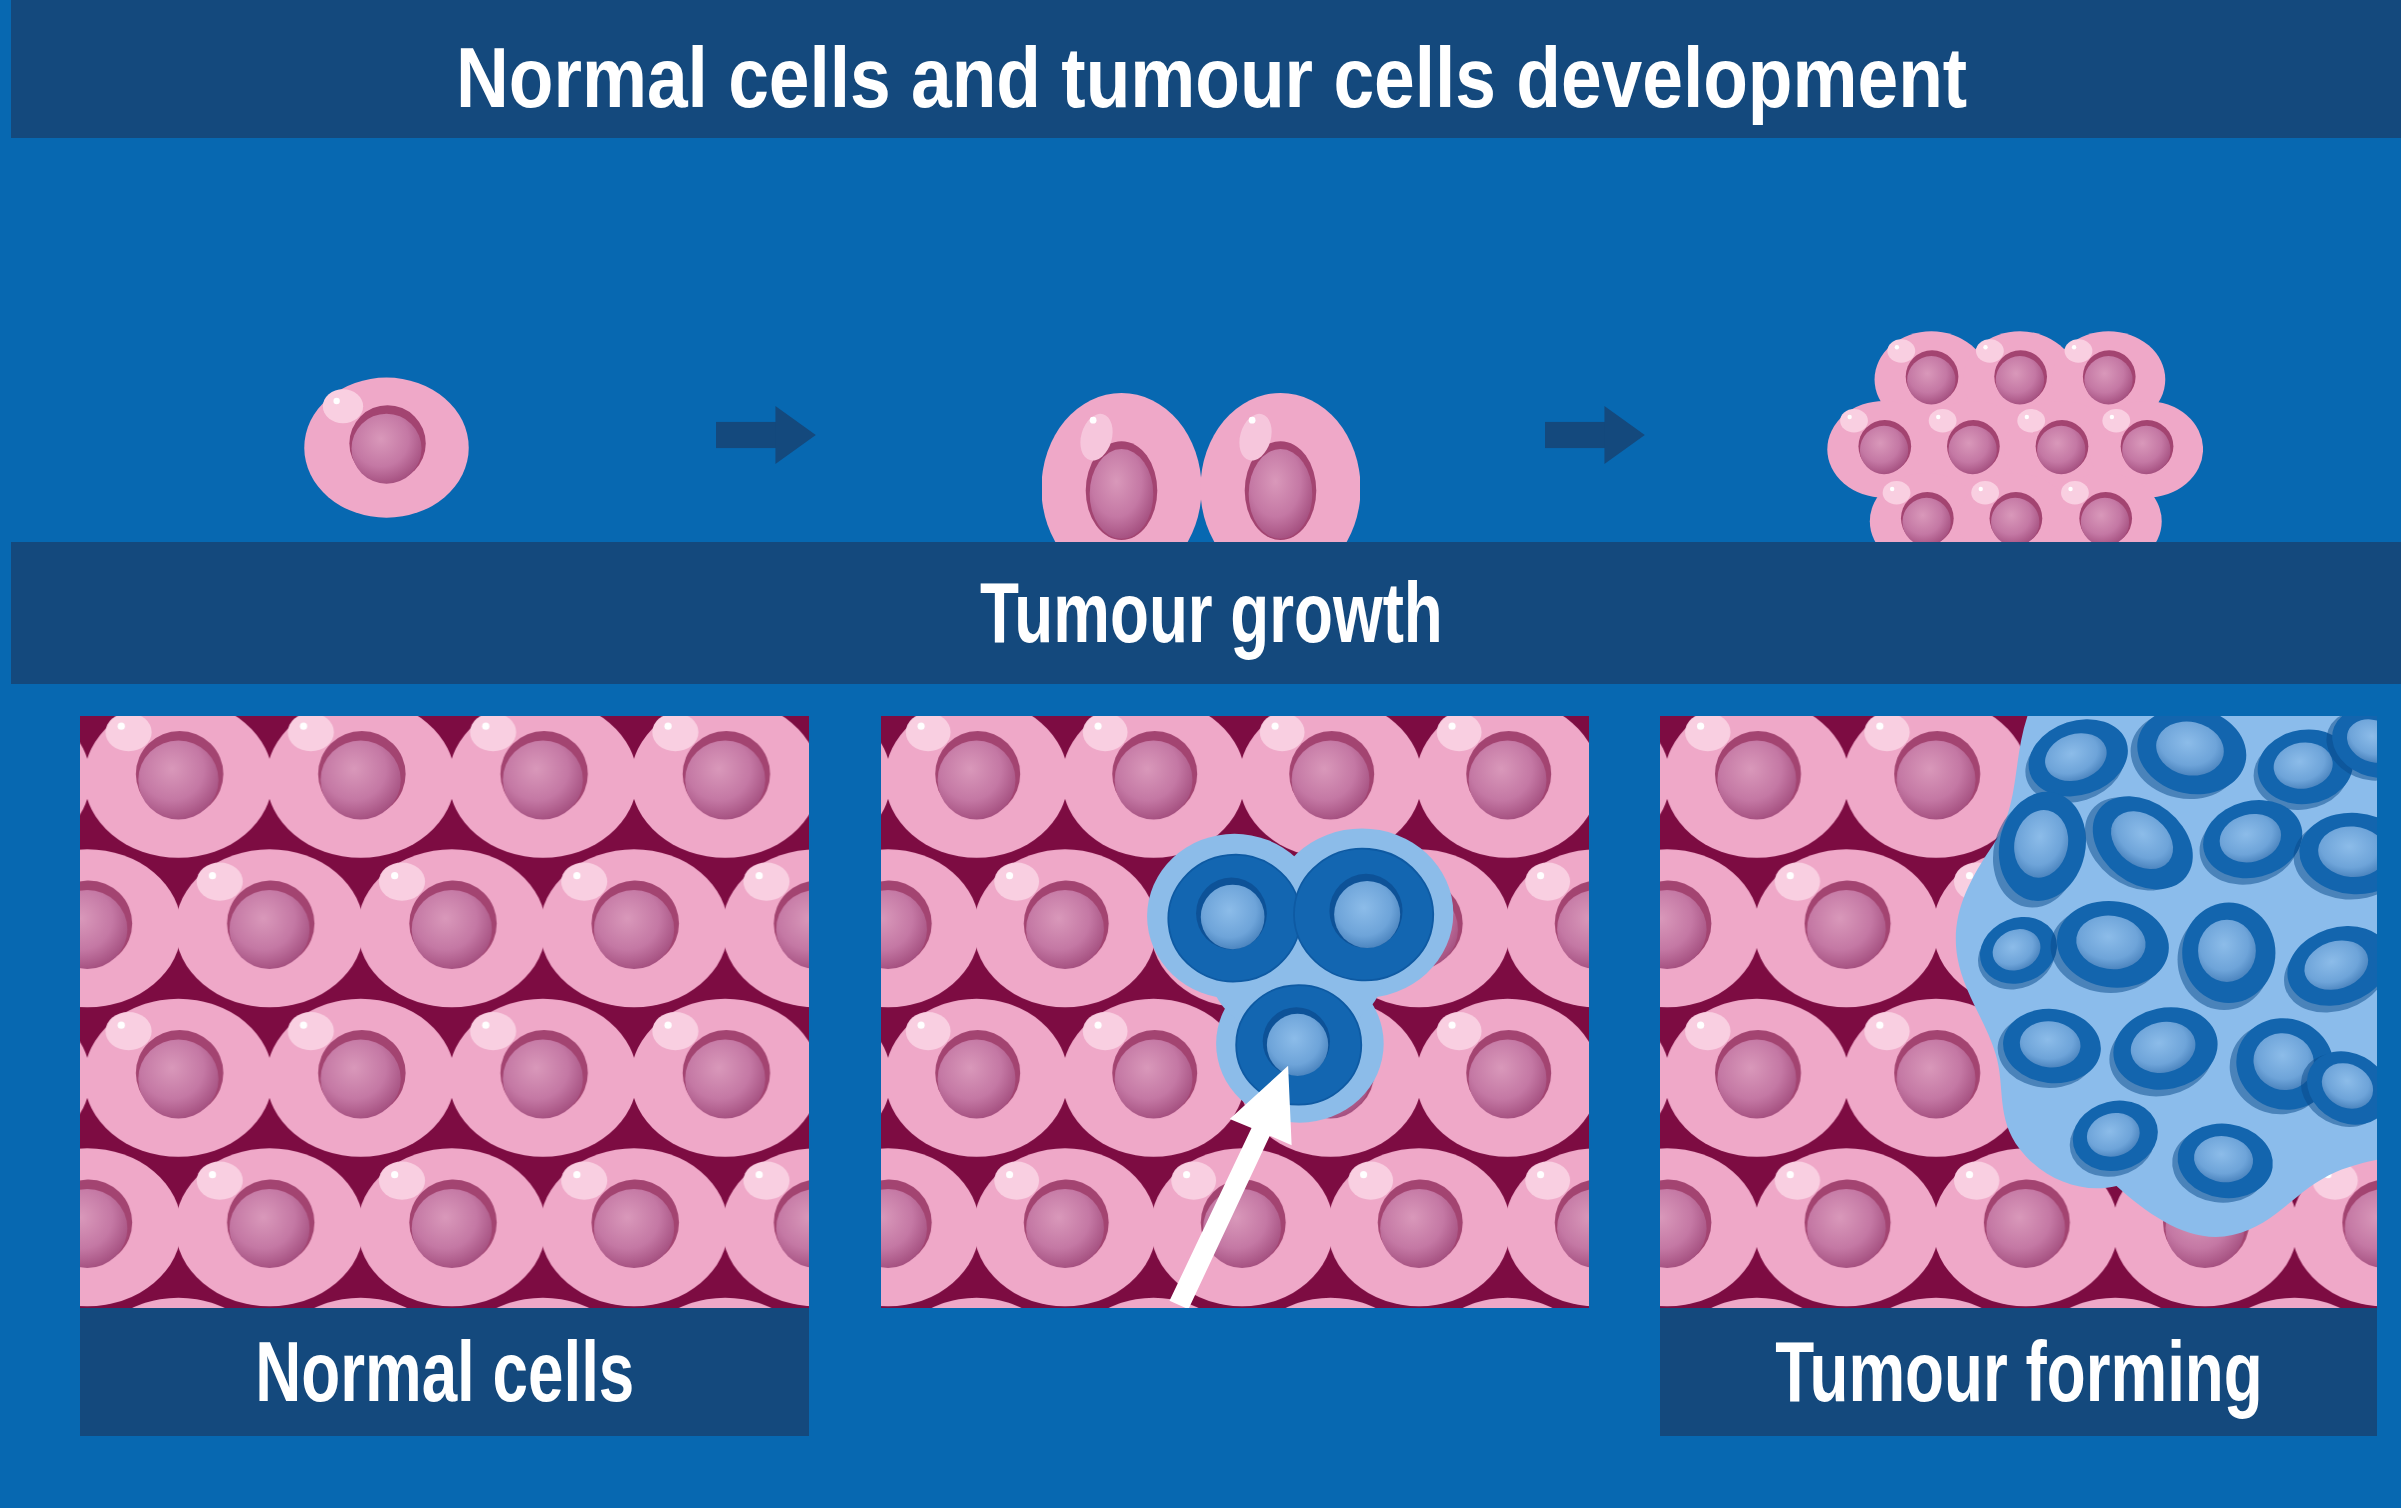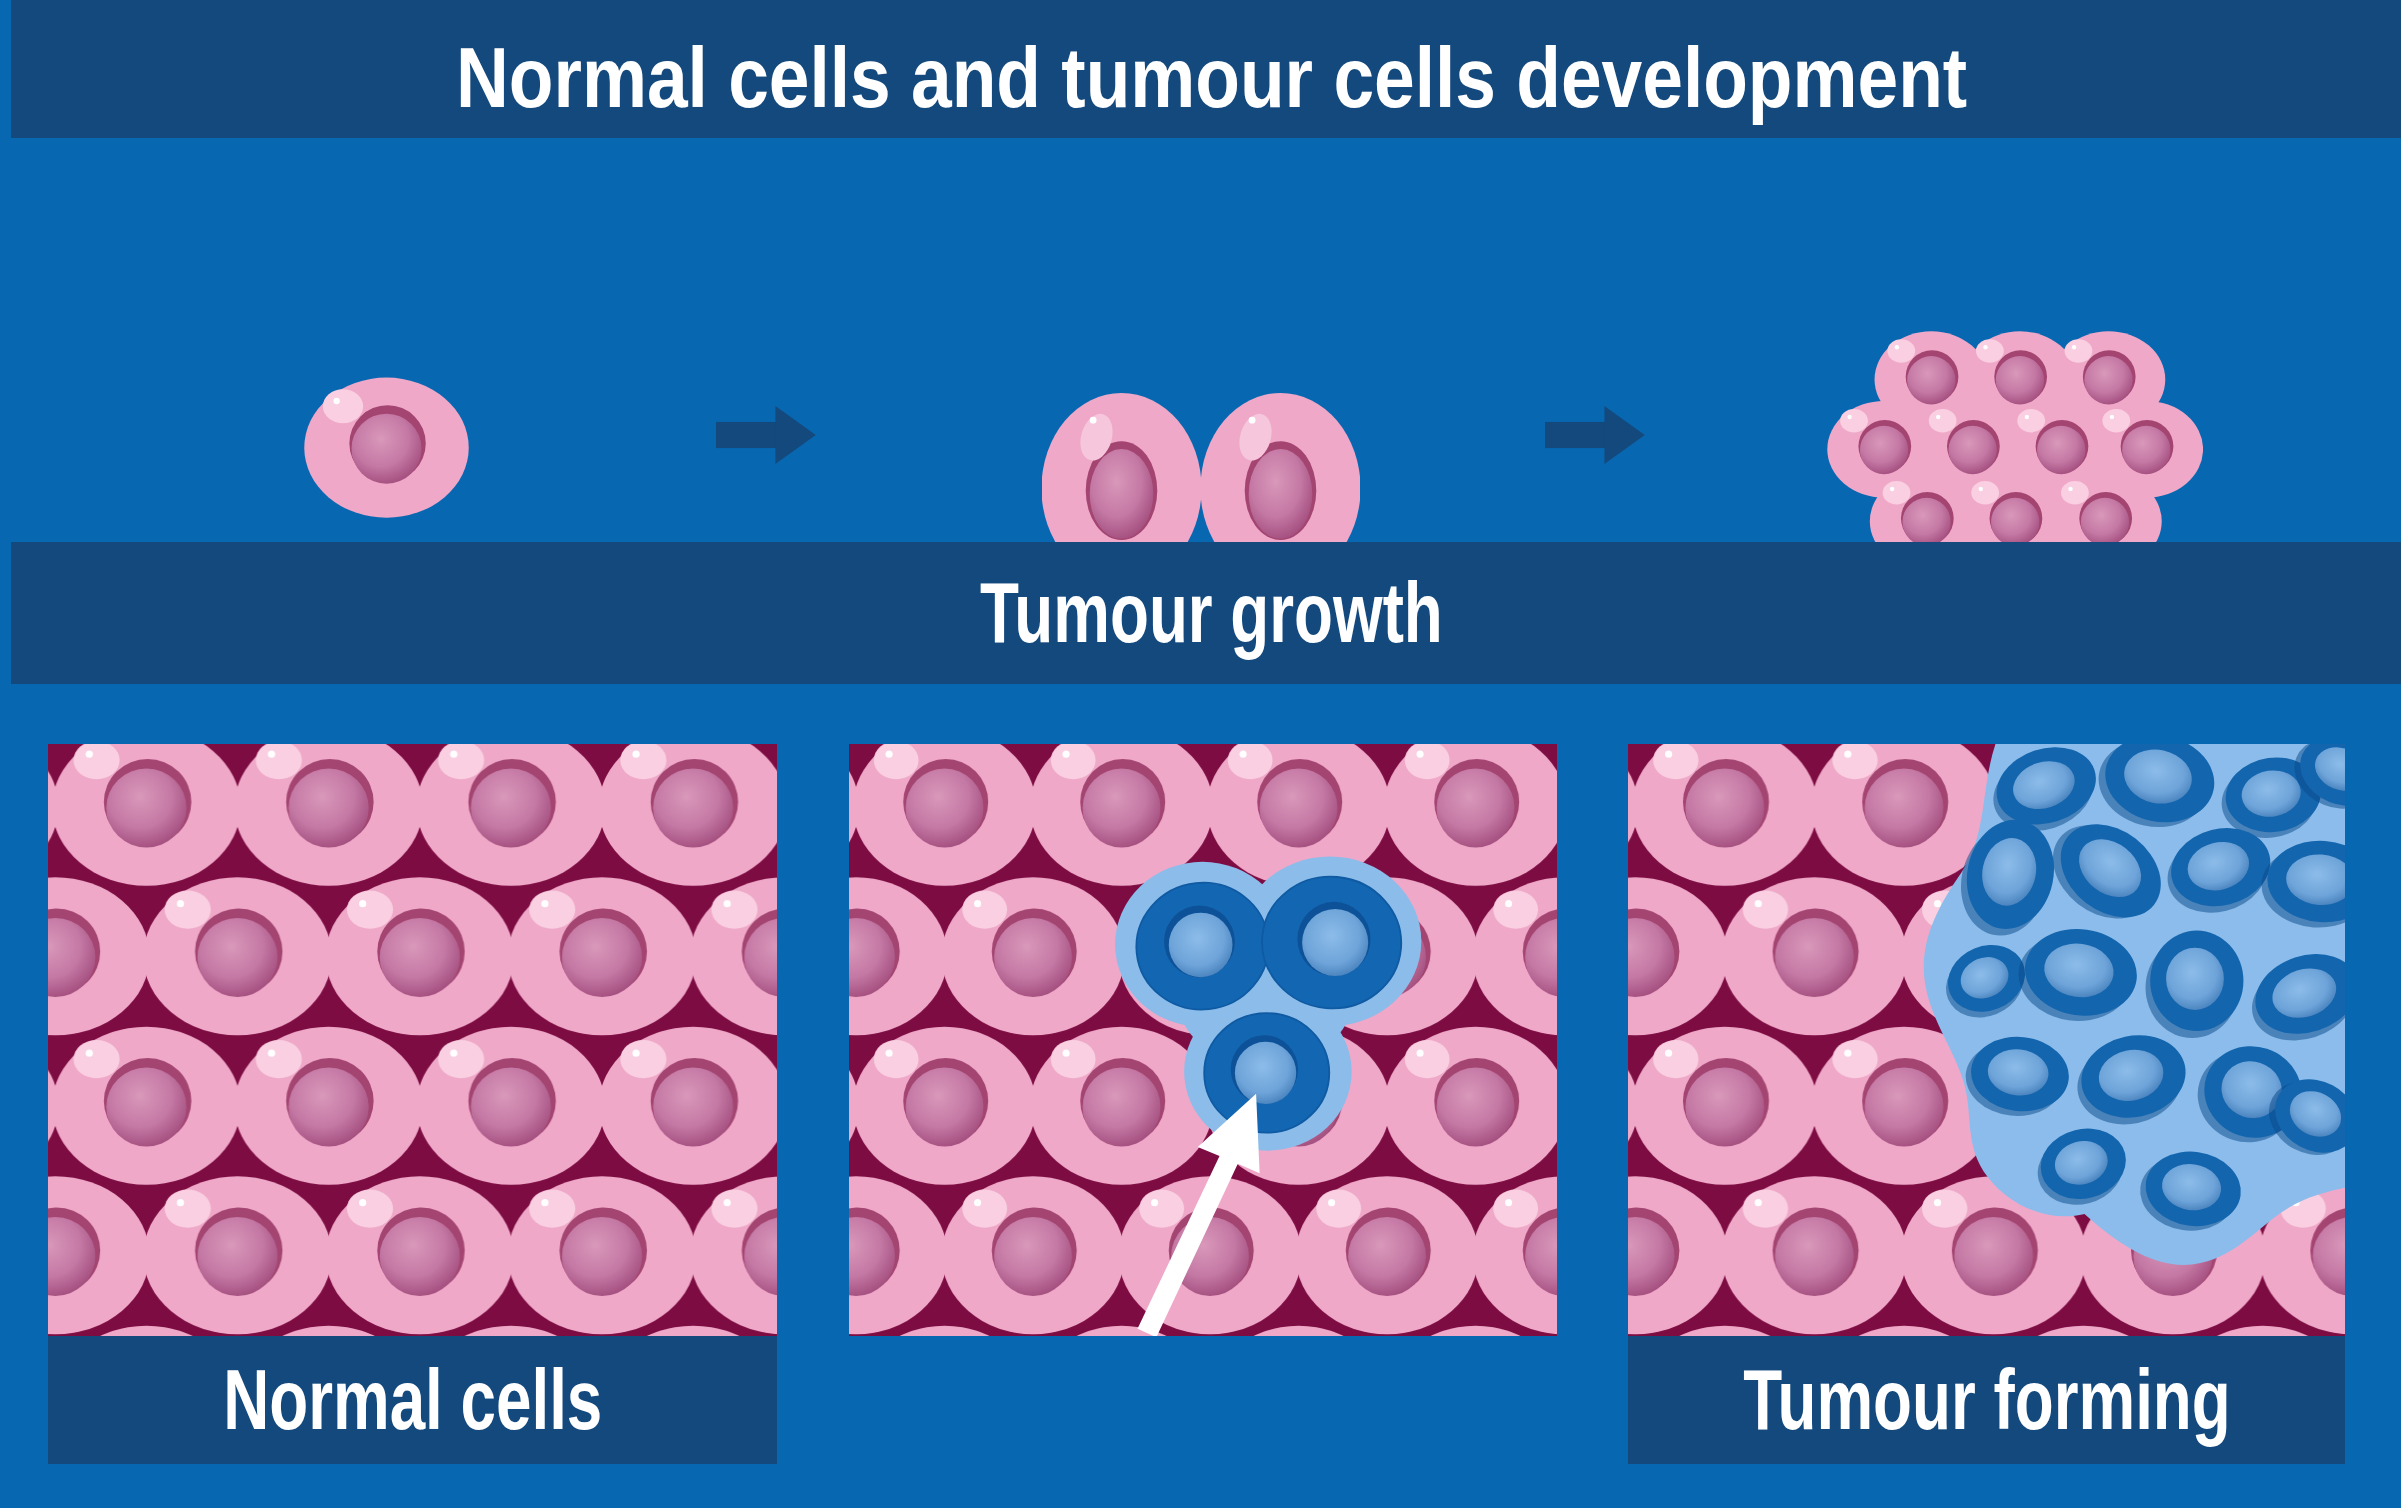--- a/index.html
+++ b/index.html
@@ -31,21 +31,21 @@
   .flow-arrow{position:absolute;width:101px;height:66px;}
   .flow-arrow.a1{left:716px;top:264px;}
   .flow-arrow.a2{left:1545px;top:264px;}
   .step-label{
     position:absolute;width:540px;text-align:center;
     color:var(--text,#FFFFFF);font-weight:700;font-size:85px;line-height:90px;
   }
   .step-label.l1{left:116px;top:436px;}
   .step-label.l2{left:932px;top:436px;}
   .step-label.l3{left:1742px;top:453px;}
-  .panel{position:absolute;top:744px;}
+  .panel{position:absolute;top:716px;margin-left:32px;}
   .panel.p1{left:48px;width:729px;}
   .panel.p2{left:849px;width:708px;}
   .panel.p3{left:1628px;width:717px;}
   .panel-image{width:100%;height:592px;overflow:hidden;background:var(--tissue-maroon,#7D0C42);}
   .panel-caption{
     width:100%;height:128px;background:var(--band-dark,#14497D);
     display:flex;align-items:center;justify-content:center;
     color:var(--text,#FFFFFF);font-weight:700;font-size:85px;line-height:90px;
   }
   .defs-svg{position:absolute;width:0;height:0;}

